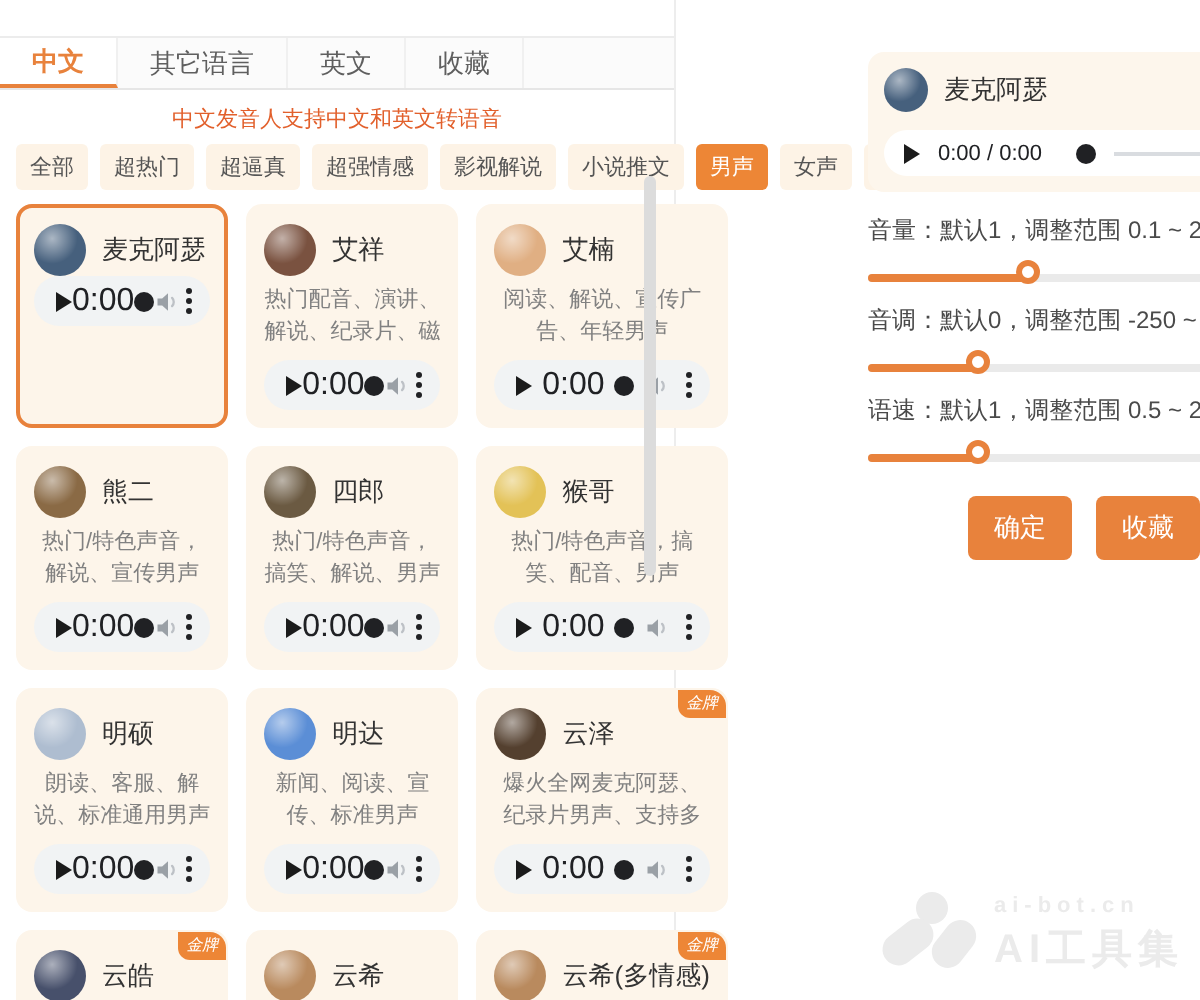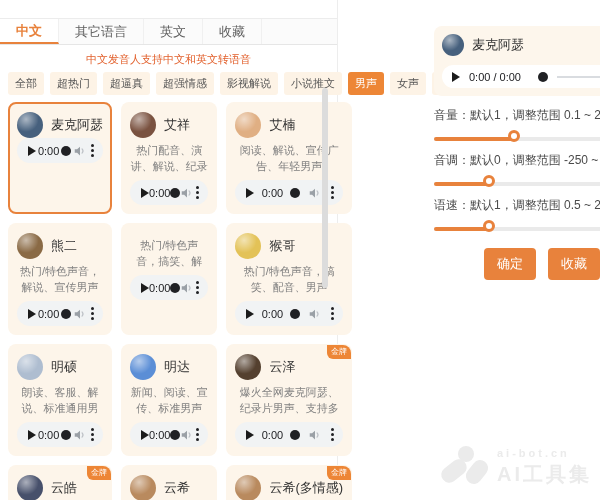--- a/index.html
+++ b/index.html
@@ -27,28 +27,28 @@
   .card.selected { border:2px solid var(--accent); padding:8px 7px 7px; }
   .card-head { display:flex; align-items:center; gap:8px; }
   .avatar { width:26px; height:26px; border-radius:50%; flex:none;
     background: radial-gradient(circle at 35% 28%, rgba(255,255,255,.55), rgba(255,255,255,0) 50%), var(--c,#888); }
   .vname { font-size:13px; color:#333; white-space:nowrap; }
   .vdesc { font-size:11px; color:#818181; text-align:center; line-height:1.42; margin:5px 0 6px; height:31px; overflow:hidden; }
 
   .player { background:#f1f3f4; border-radius:13px; height:25px; display:flex; align-items:center;
     justify-content:space-between; padding:0 7px 0 11px; }
   .play-tri { width:0; height:0; border-left:8px solid #1b1b1b; border-top:5px solid transparent; border-bottom:5px solid transparent; cursor:pointer; }
-  .ptime { font-size:11px; color:#202124; }
+  .ptime { font-size:16px; color:#202124; }
   .pdot { width:10px; height:10px; border-radius:50%; background:#202124; }
   .vol { width:14px; height:14px; }
   .kebab { display:flex; flex-direction:column; gap:2px; cursor:pointer; padding:2px; }
   .kebab i { width:3px; height:3px; border-radius:50%; background:#202124; }
 
   .badge { position:absolute; top:0; right:0; background:var(--badge); color:#fff; font-size:8px;
-    line-height:1; padding:3px 4px; border-radius:0 8px 0 6px; }
+    line-height:1; padding:3px 4px; border-radius:0 8px 0 6px;font-style:italic; }
 
   .scrollbar { position:absolute; right:9px; top:88px; width:6px; height:400px; }
   .scrollbar .thumb { width:6px; height:200px; background:#dcdcdc; border-radius:3px; }
 
   
   .right { position:absolute; left:420px; top:0; width:180px; height:500px; padding:26px 0 0 14px; }
   .sel-card { background:#fdf6ec; border-radius:8px; width:196px; padding:8px 0 8px 8px; }
   .sel-head { display:flex; align-items:center; gap:8px; }
   .sel-head .avatar { width:22px; height:22px; }
   .sel-name { font-size:13px; color:#333; }
@@ -176,20 +176,24 @@
             <path d="M15.5 8.5a5 5 0 0 1 0 7" stroke="#bdc1c6" stroke-width="2" fill="none" stroke-linecap="round"></path>
           </svg>
           <span class="kebab">
             <i></i>
             <i></i>
             <i></i>
           </span>
         </div>
       </div>
       <div class="card">
+        <div class="card-head">
+          <span class="avatar" style="--c:#6b5a42"></span>
+          <span class="vname">四郎</span>
+        </div>
         <div class="vdesc">热门/特色声音，搞笑、解说、男声</div>
         <div class="player">
           <span class="play-tri"></span>
           <span class="ptime">0:00</span>
           <span class="pdot"></span>
           <svg class="vol" viewBox="0 0 24 24">
             <path d="M3 9v6h4l5 4.5v-15L7 9H3z" fill="#9aa0a6"></path>
             <path d="M15.5 8.5a5 5 0 0 1 0 7" stroke="#bdc1c6" stroke-width="2" fill="none" stroke-linecap="round"></path>
           </svg>
           <span class="kebab">

